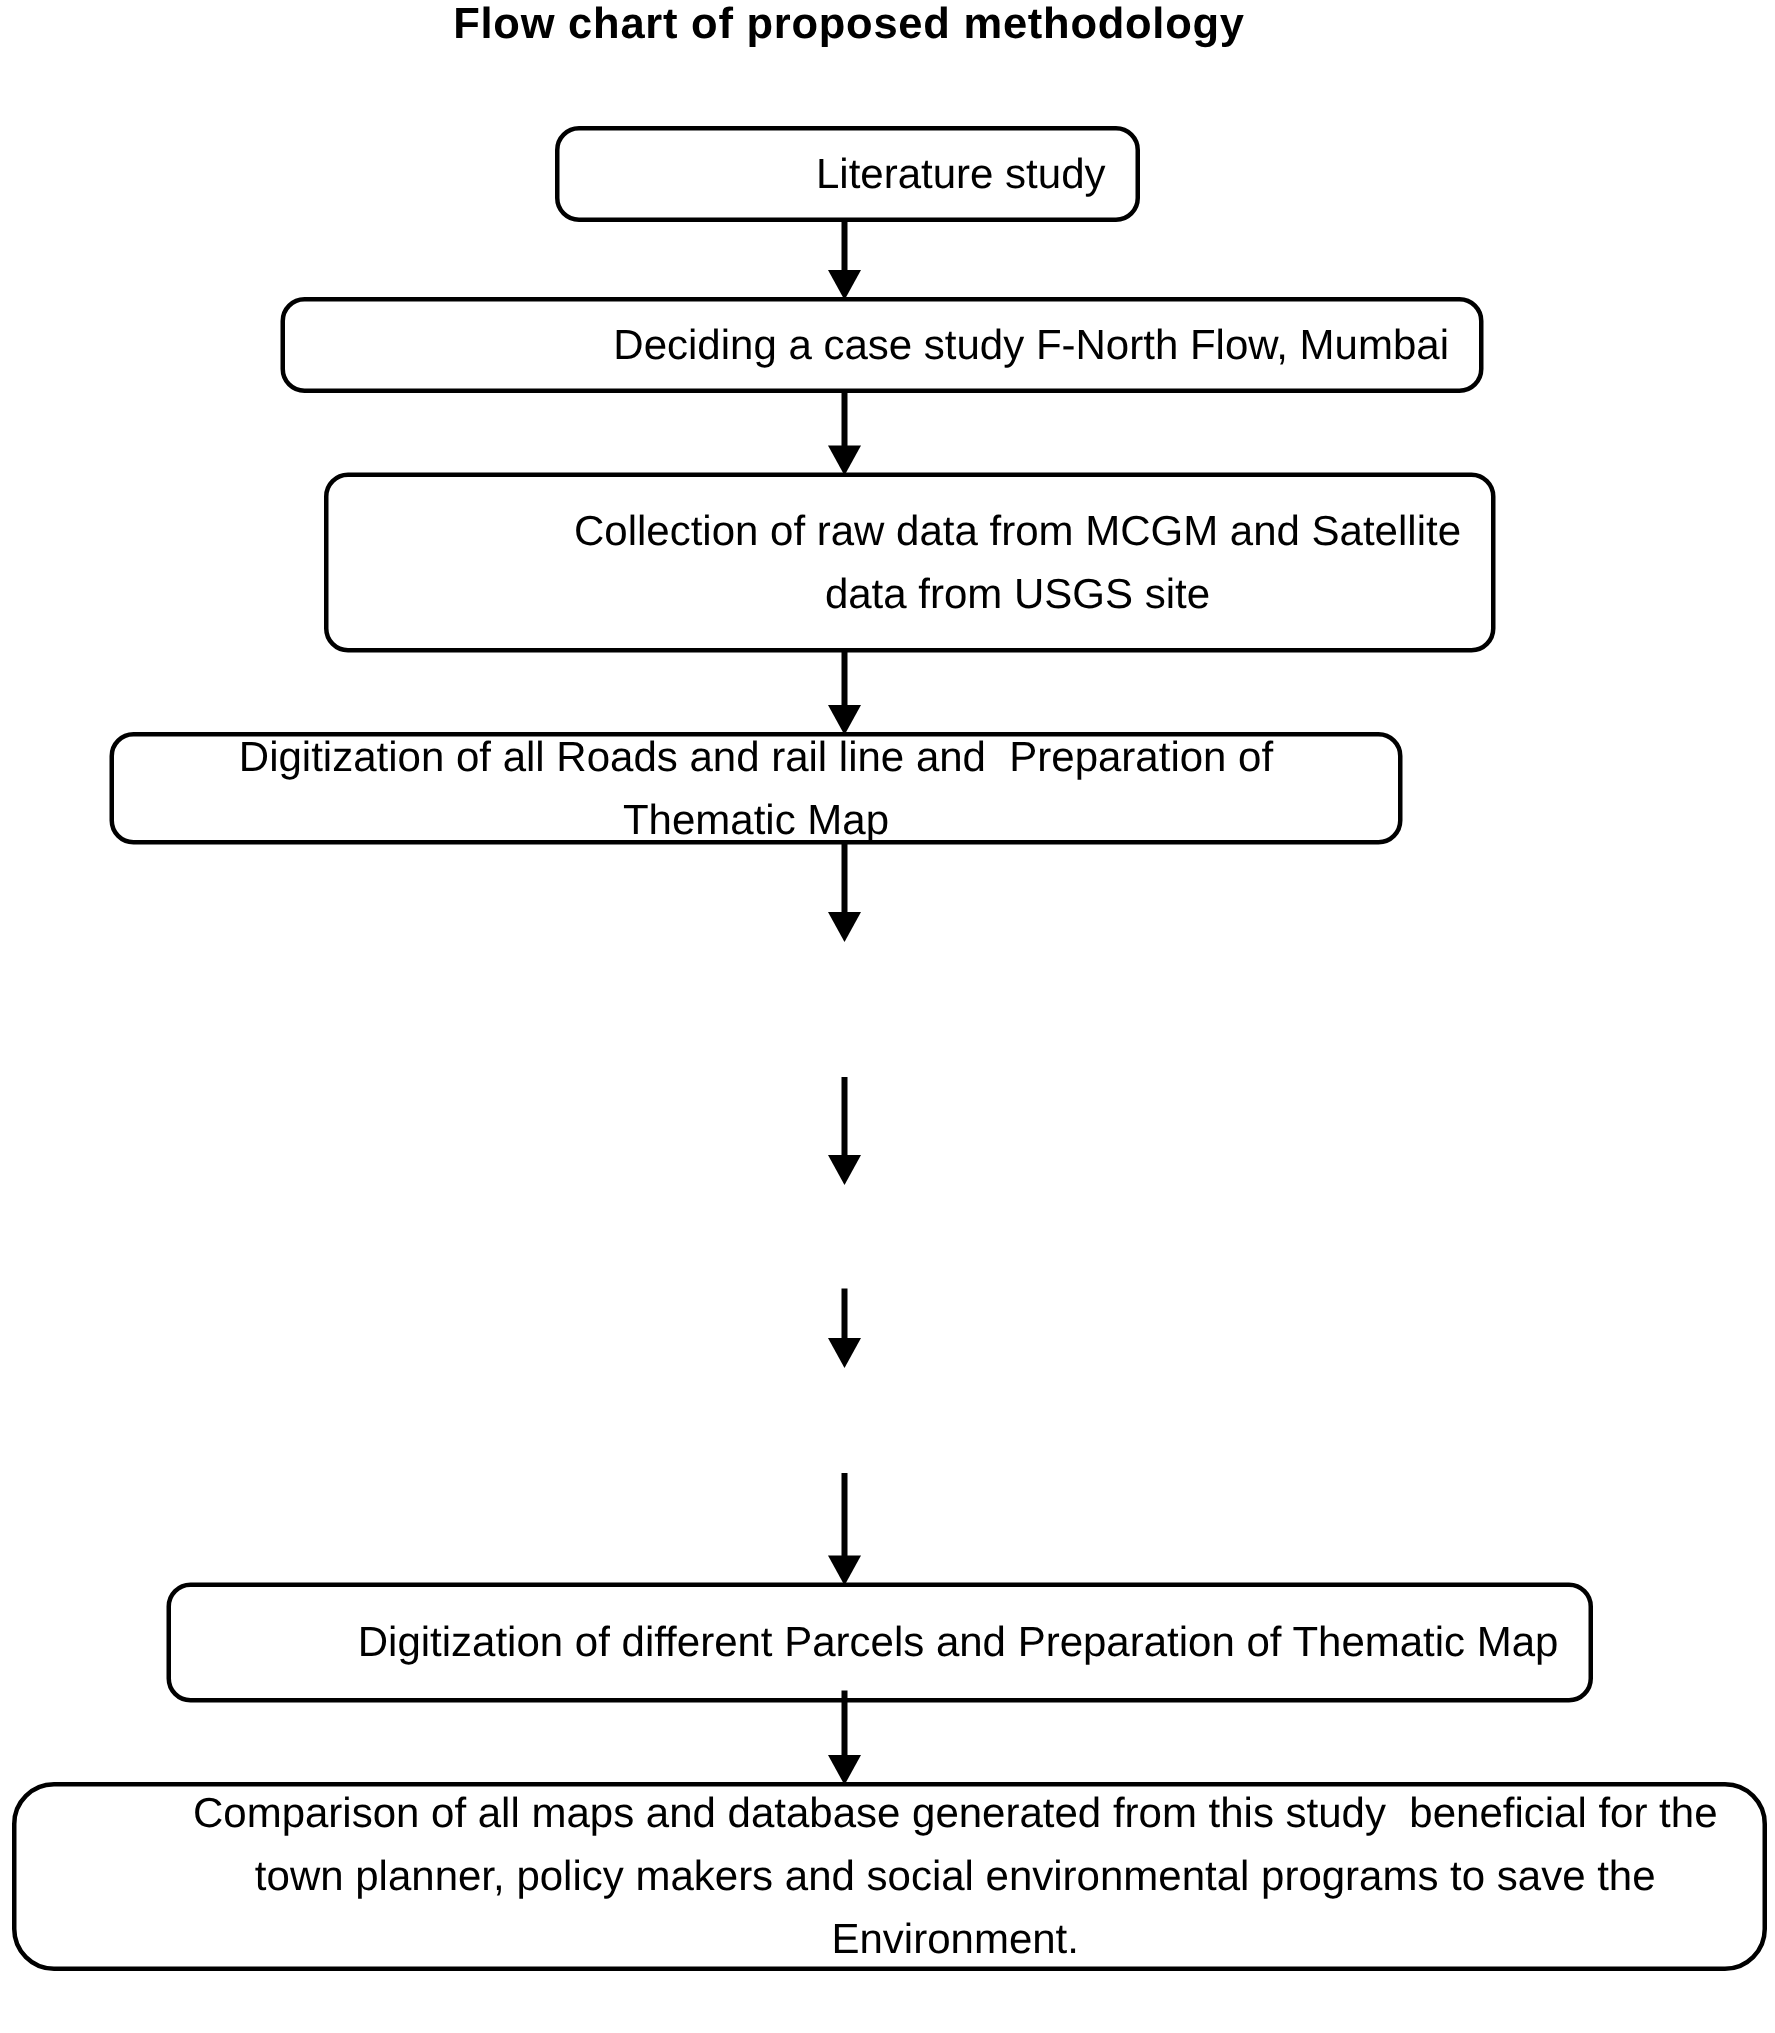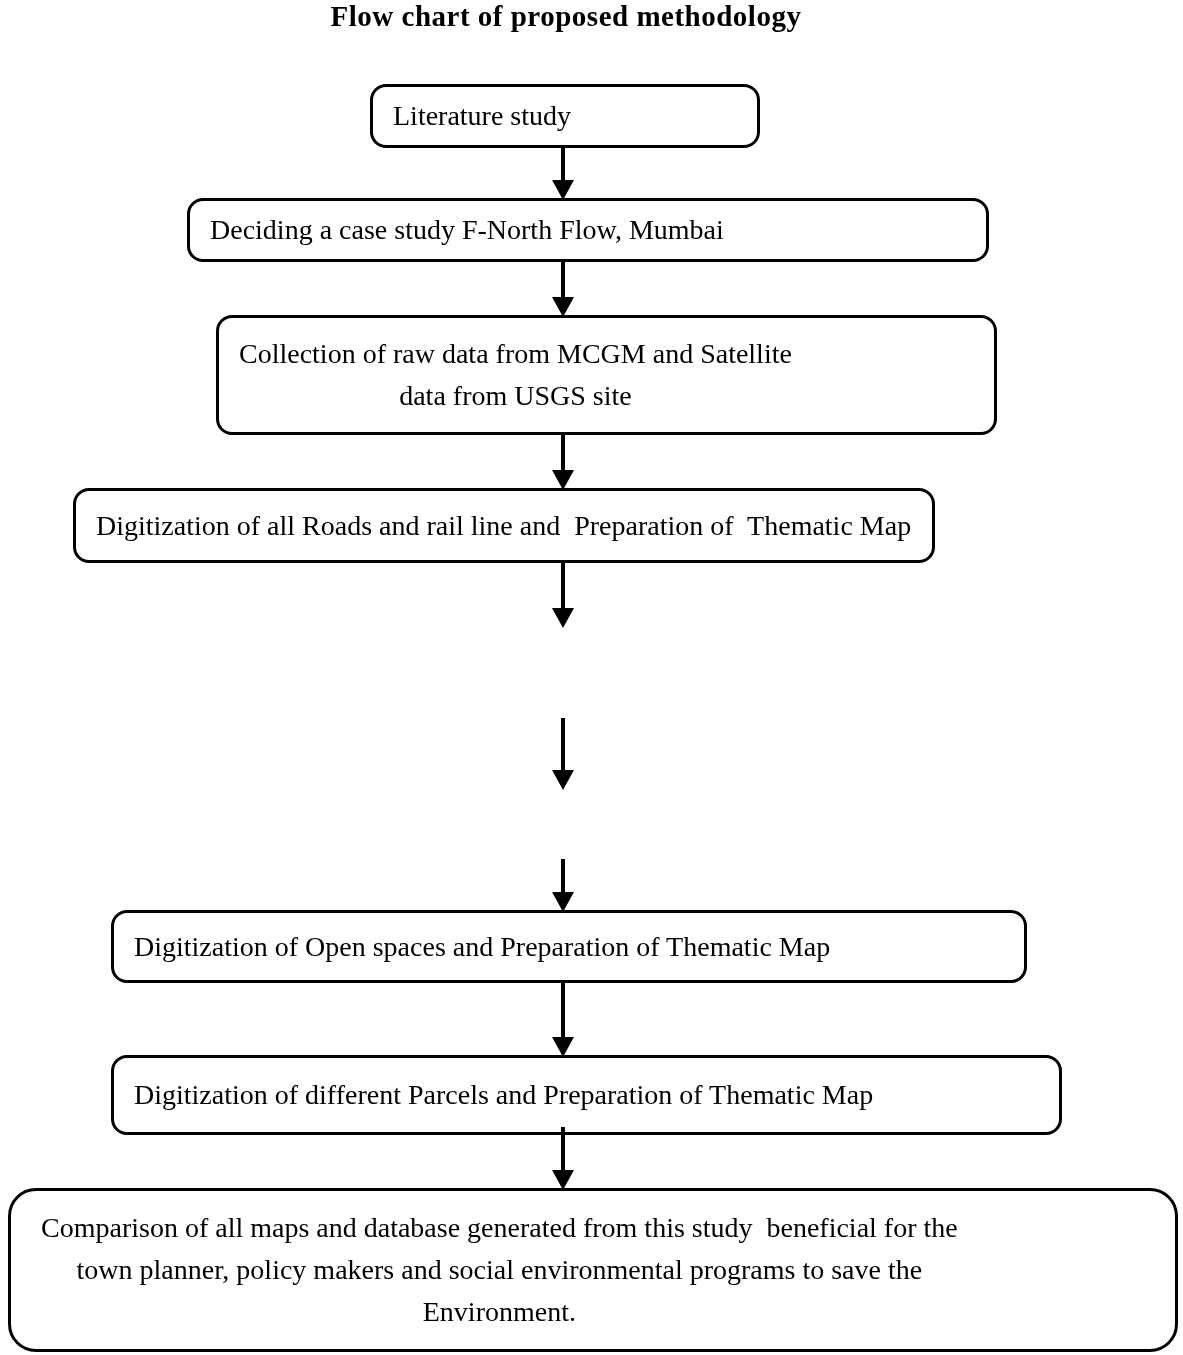--- a/index.html
+++ b/index.html
@@ -5,21 +5,21 @@
   html, body {
     margin: 0;
     padding: 0;
     background: #ffffff;
   }
   .page {
     position: relative;
     width: 1183px;
     height: 1355px;
     background: #ffffff;
-    font-family: Liberation Serif, serif;
+    font-family: Liberation Sans, sans-serif;
     color: #000000;
     overflow: hidden;
   }
   .title {
     position: absolute;
     top: 0px;
     left: 0px;
     width: 1132px;
     margin: 0;
     text-align: center;
@@ -28,39 +28,39 @@
     letter-spacing: 0.5px;
   }
   .node {
     position: absolute;
     box-sizing: border-box;
     border: 3px solid #000000;
     border-radius: 16px;
     background: #ffffff;
     display: flex;
     align-items: center;
-    justify-content: flex-start;
+    justify-content: flex-end;
     text-align: center;
     font-size: 28px;
     line-height: 1.5;
     padding: 4px 20px;
   }
   .node .node-label {
     white-space: pre-wrap;
   }
   .b1 { left: 370px; top: 84px;  width: 390px;  height: 64px;  }
   .b2 { left: 187px; top: 198px; width: 802px;  height: 64px;  }
   .b3 { left: 200px; top: 315px; width: 781px;  height: 120px; margin-left: 16px; }
   .b4 { left: 73px;  top: 488px; width: 862px; height: 75px;  }
   .b5 { left: 118px; top: 626px; width: 936px;  height: 93px;
         align-items: flex-start; padding-top: 17px; }
   .b6 { left: 118px; top: 788px; width: 913px;  height: 72px;  }
   .b7 { left: 111px; top: 910px; width: 916px;  height: 73px;  }
   .b8 { left: 111px; top: 1055px; width: 951px; height: 80px;  }
-  .b9 { left: 8px;   top: 1188px; width: 1170px; height: 164px;
+  .b9 { left: 8px;   top: 1188px; width: 1170px; height: 126px;
         border-radius: 28px; padding: 4px 30px; }
 
   .arrow {
     position: absolute;
     left: 552px;
     width: 22px;
   }
   .arrow .shaft {
     position: absolute;
     left: 9px;
@@ -137,23 +137,20 @@
     <span class="shaft"></span>
     <span class="head"></span>
   </div>
 
 
   <div class="arrow a6">
     <span class="shaft"></span>
     <span class="head"></span>
   </div>
 
-  <div class="node b7">
-    <span class="node-label">Digitization of Open spaces and Preparation of Thematic Map</span>
-  </div>
 
   <div class="arrow a7">
     <span class="shaft"></span>
     <span class="head"></span>
   </div>
 
   <div class="node b8">
     <span class="node-label">Digitization of different Parcels and Preparation of Thematic Map</span>
   </div>
 

